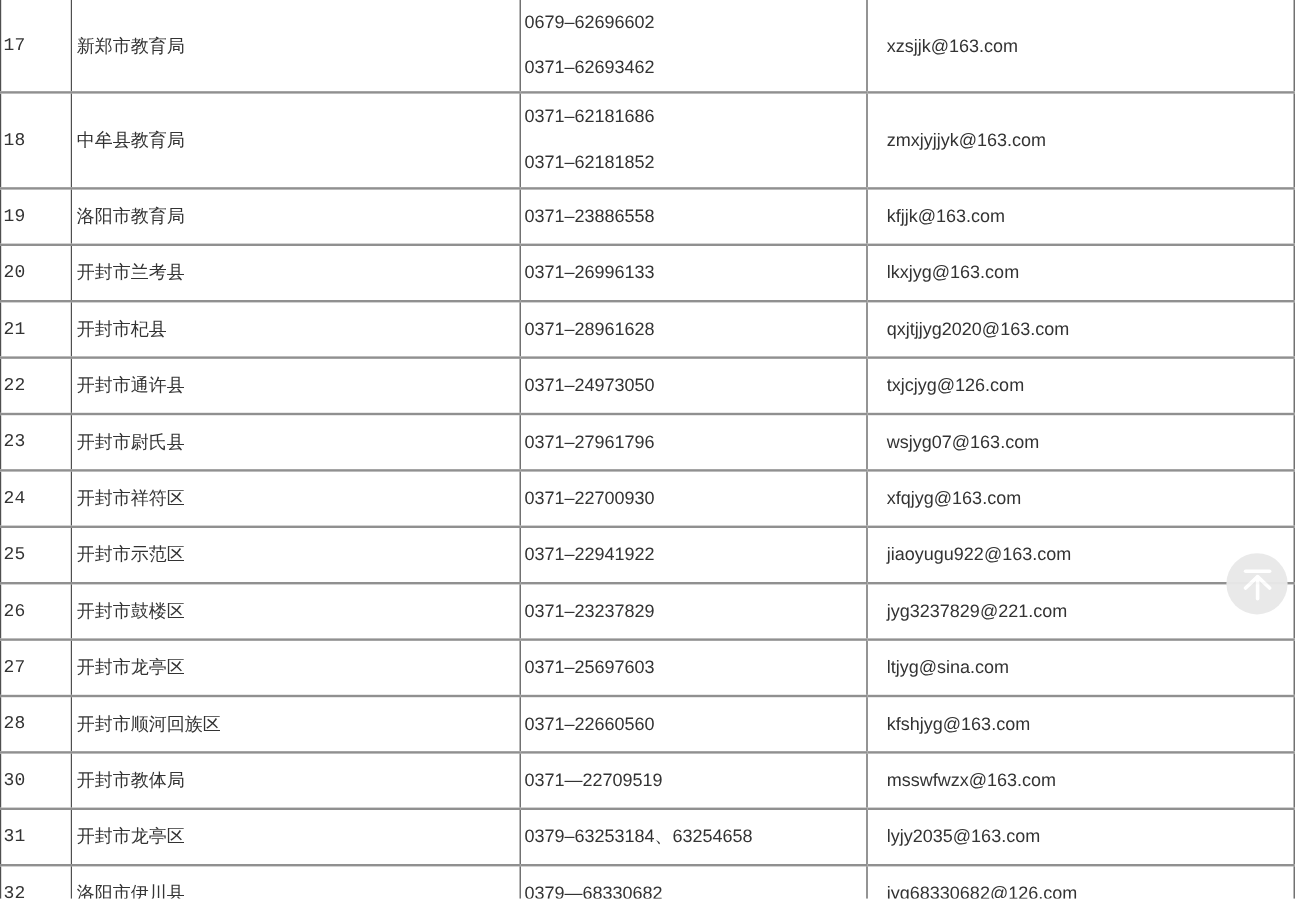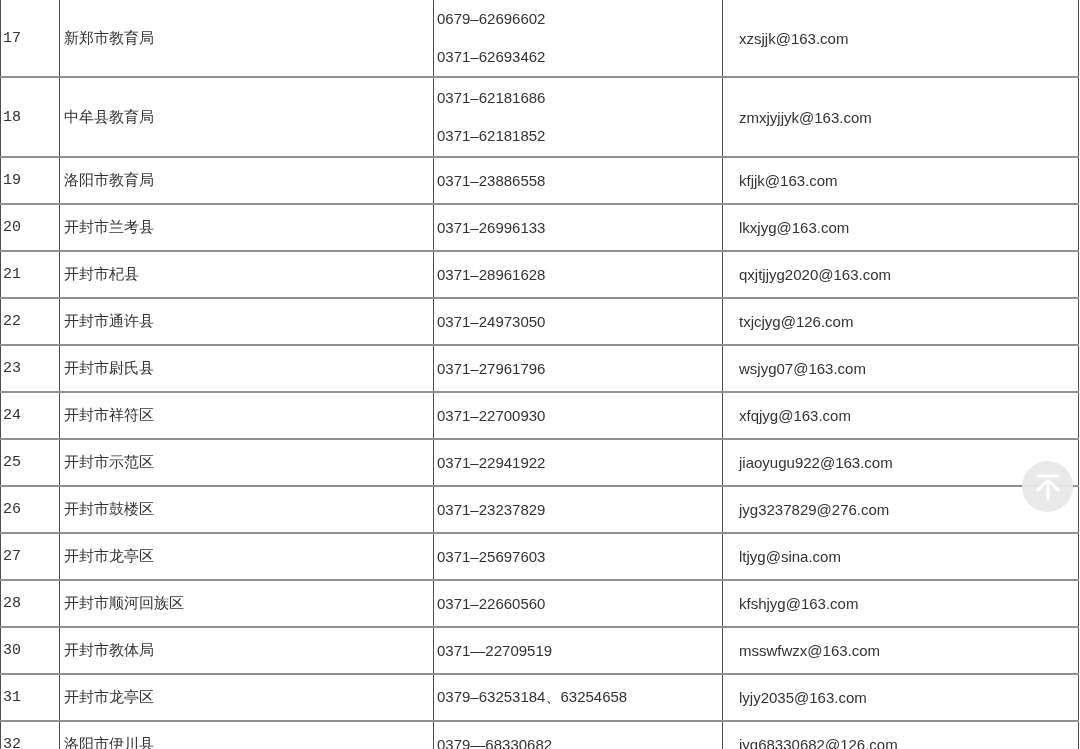--- a/index.html
+++ b/index.html
@@ -150,21 +150,21 @@
             <div class="phone-line">0371–22941922</div>
           </td>
       <td class="col-email">jiaoyugu922@163.com</td>
     </tr>
         <tr class="row-normal">
       <td class="col-num">26</td>
       <td class="col-name">开封市鼓楼区</td>
       <td class="col-phone">
             <div class="phone-line">0371–23237829</div>
           </td>
-      <td class="col-email">jyg3237829@276.com</td>
+      <td class="col-email">jyg3237829@221.com</td>
     </tr>
         <tr class="row-normal">
       <td class="col-num">27</td>
       <td class="col-name">开封市龙亭区</td>
       <td class="col-phone">
             <div class="phone-line">0371–25697603</div>
           </td>
       <td class="col-email">ltjyg@sina.com</td>
     </tr>
         <tr class="row-normal">

